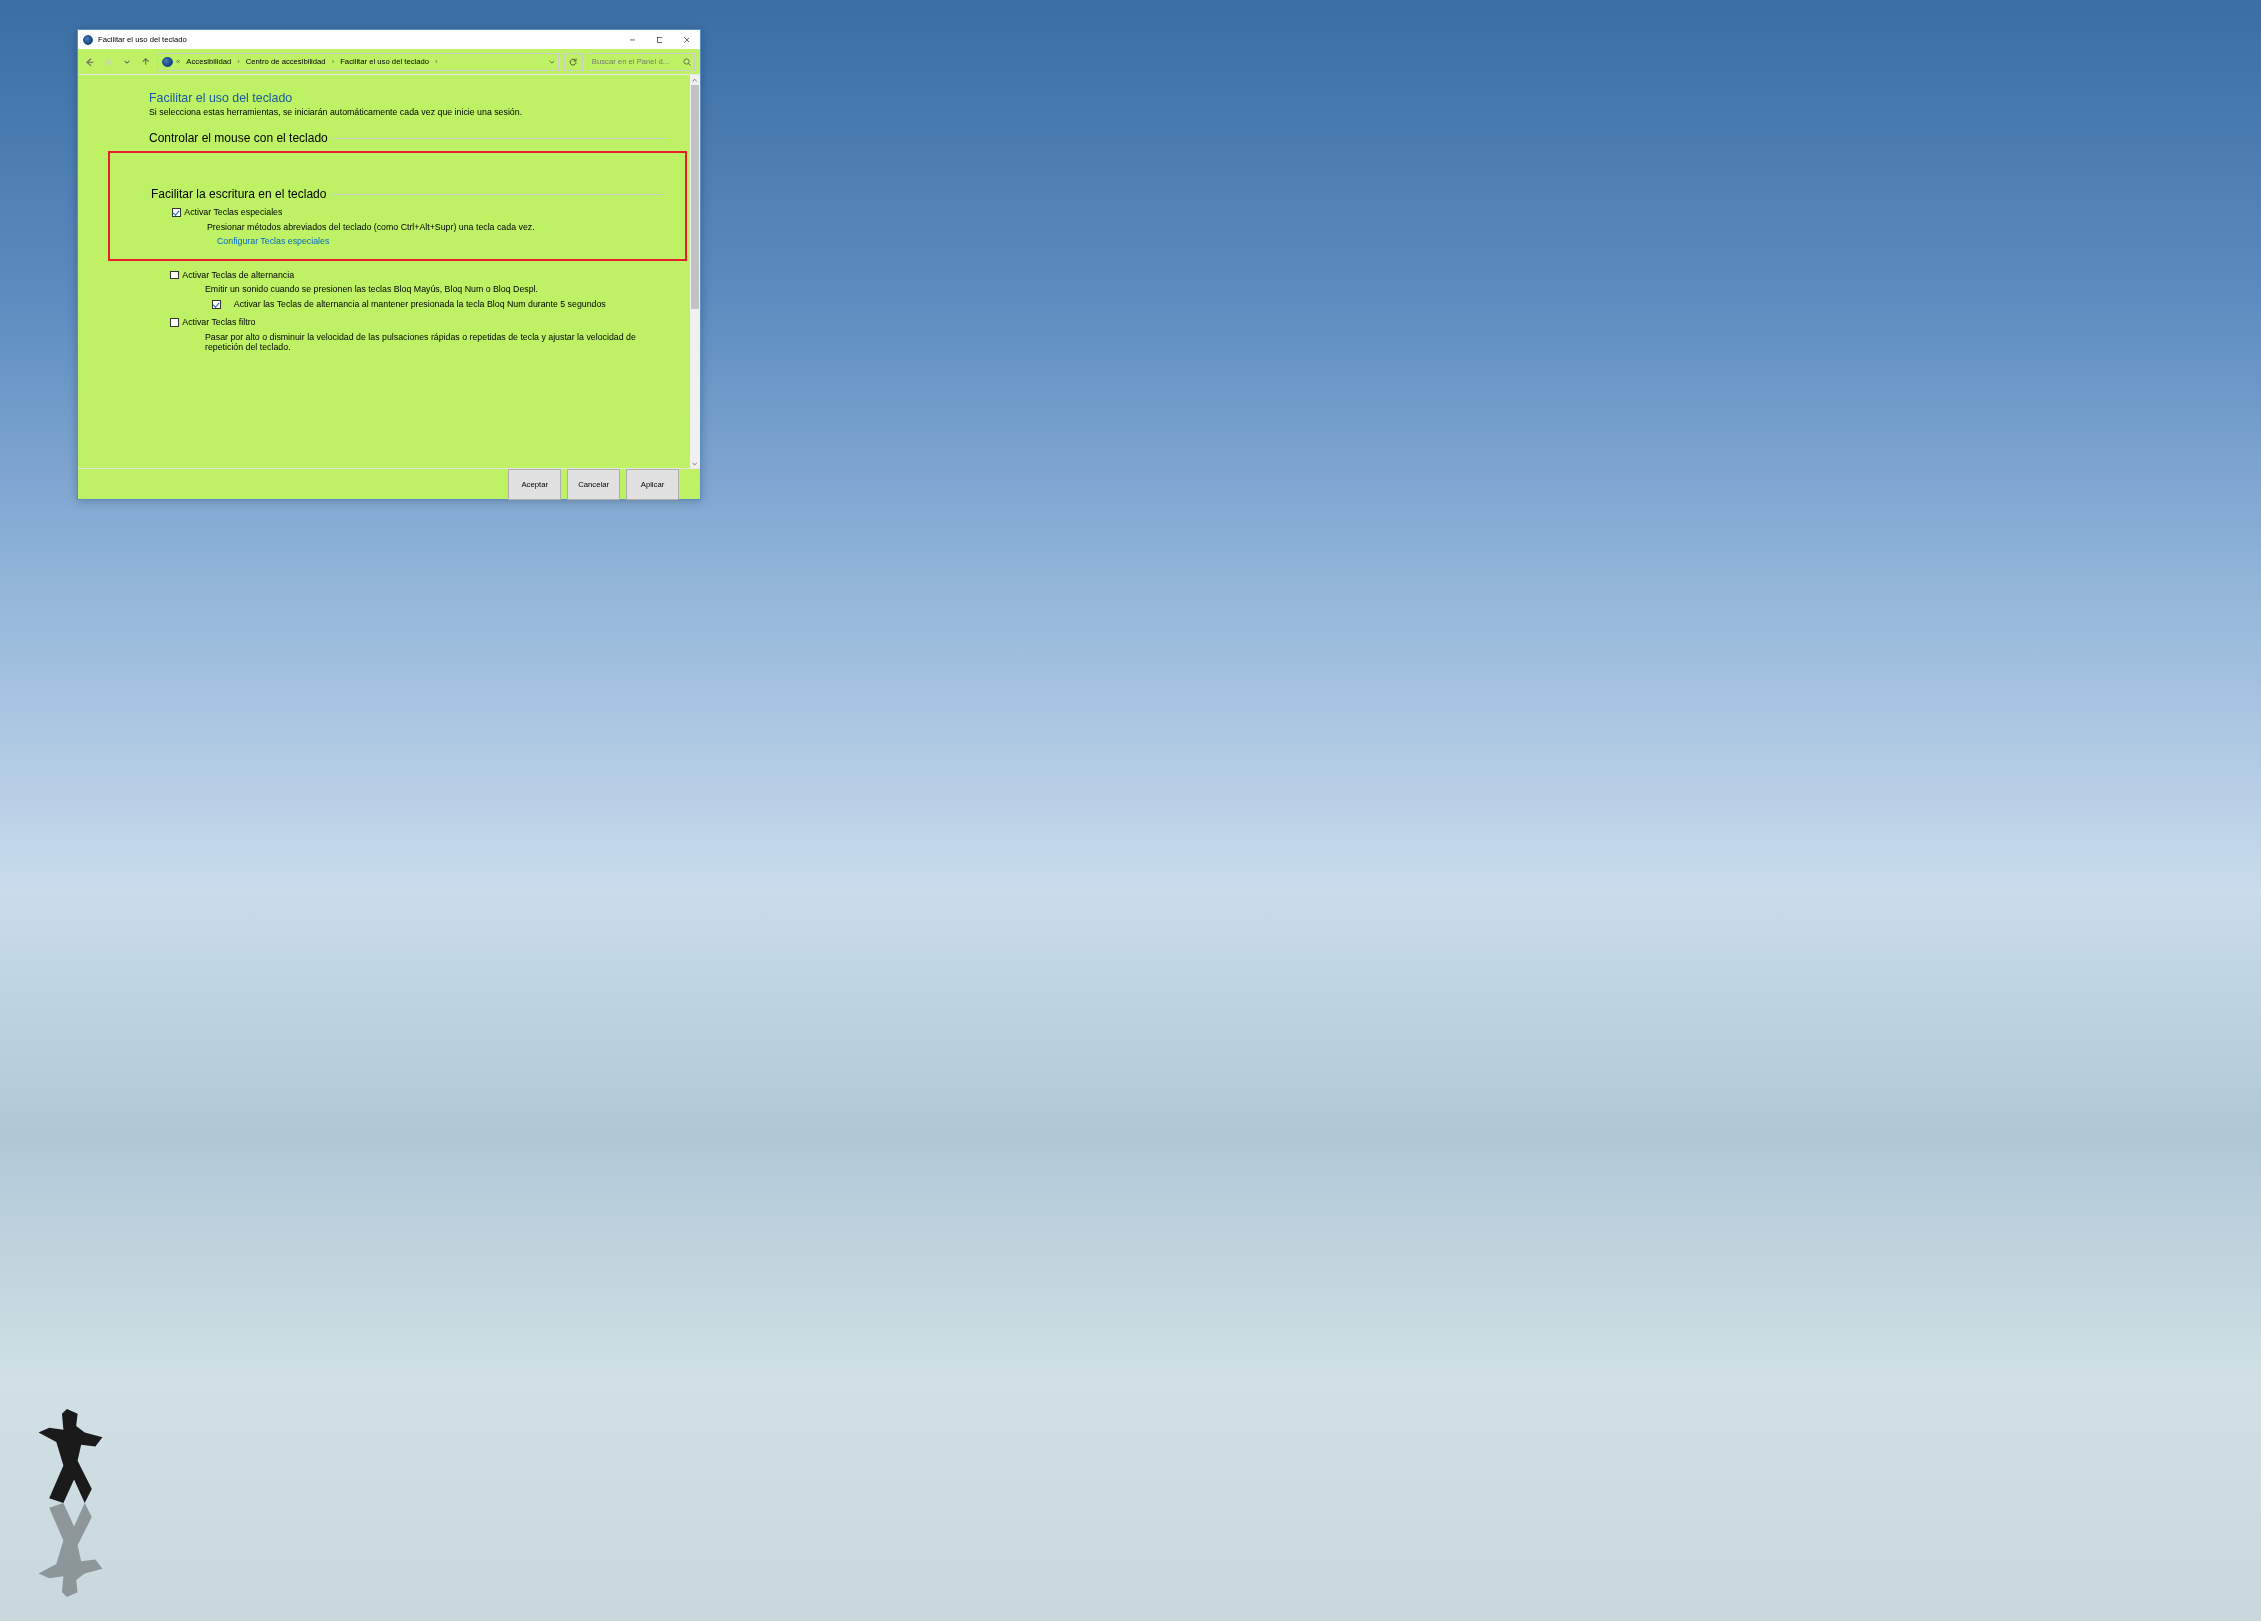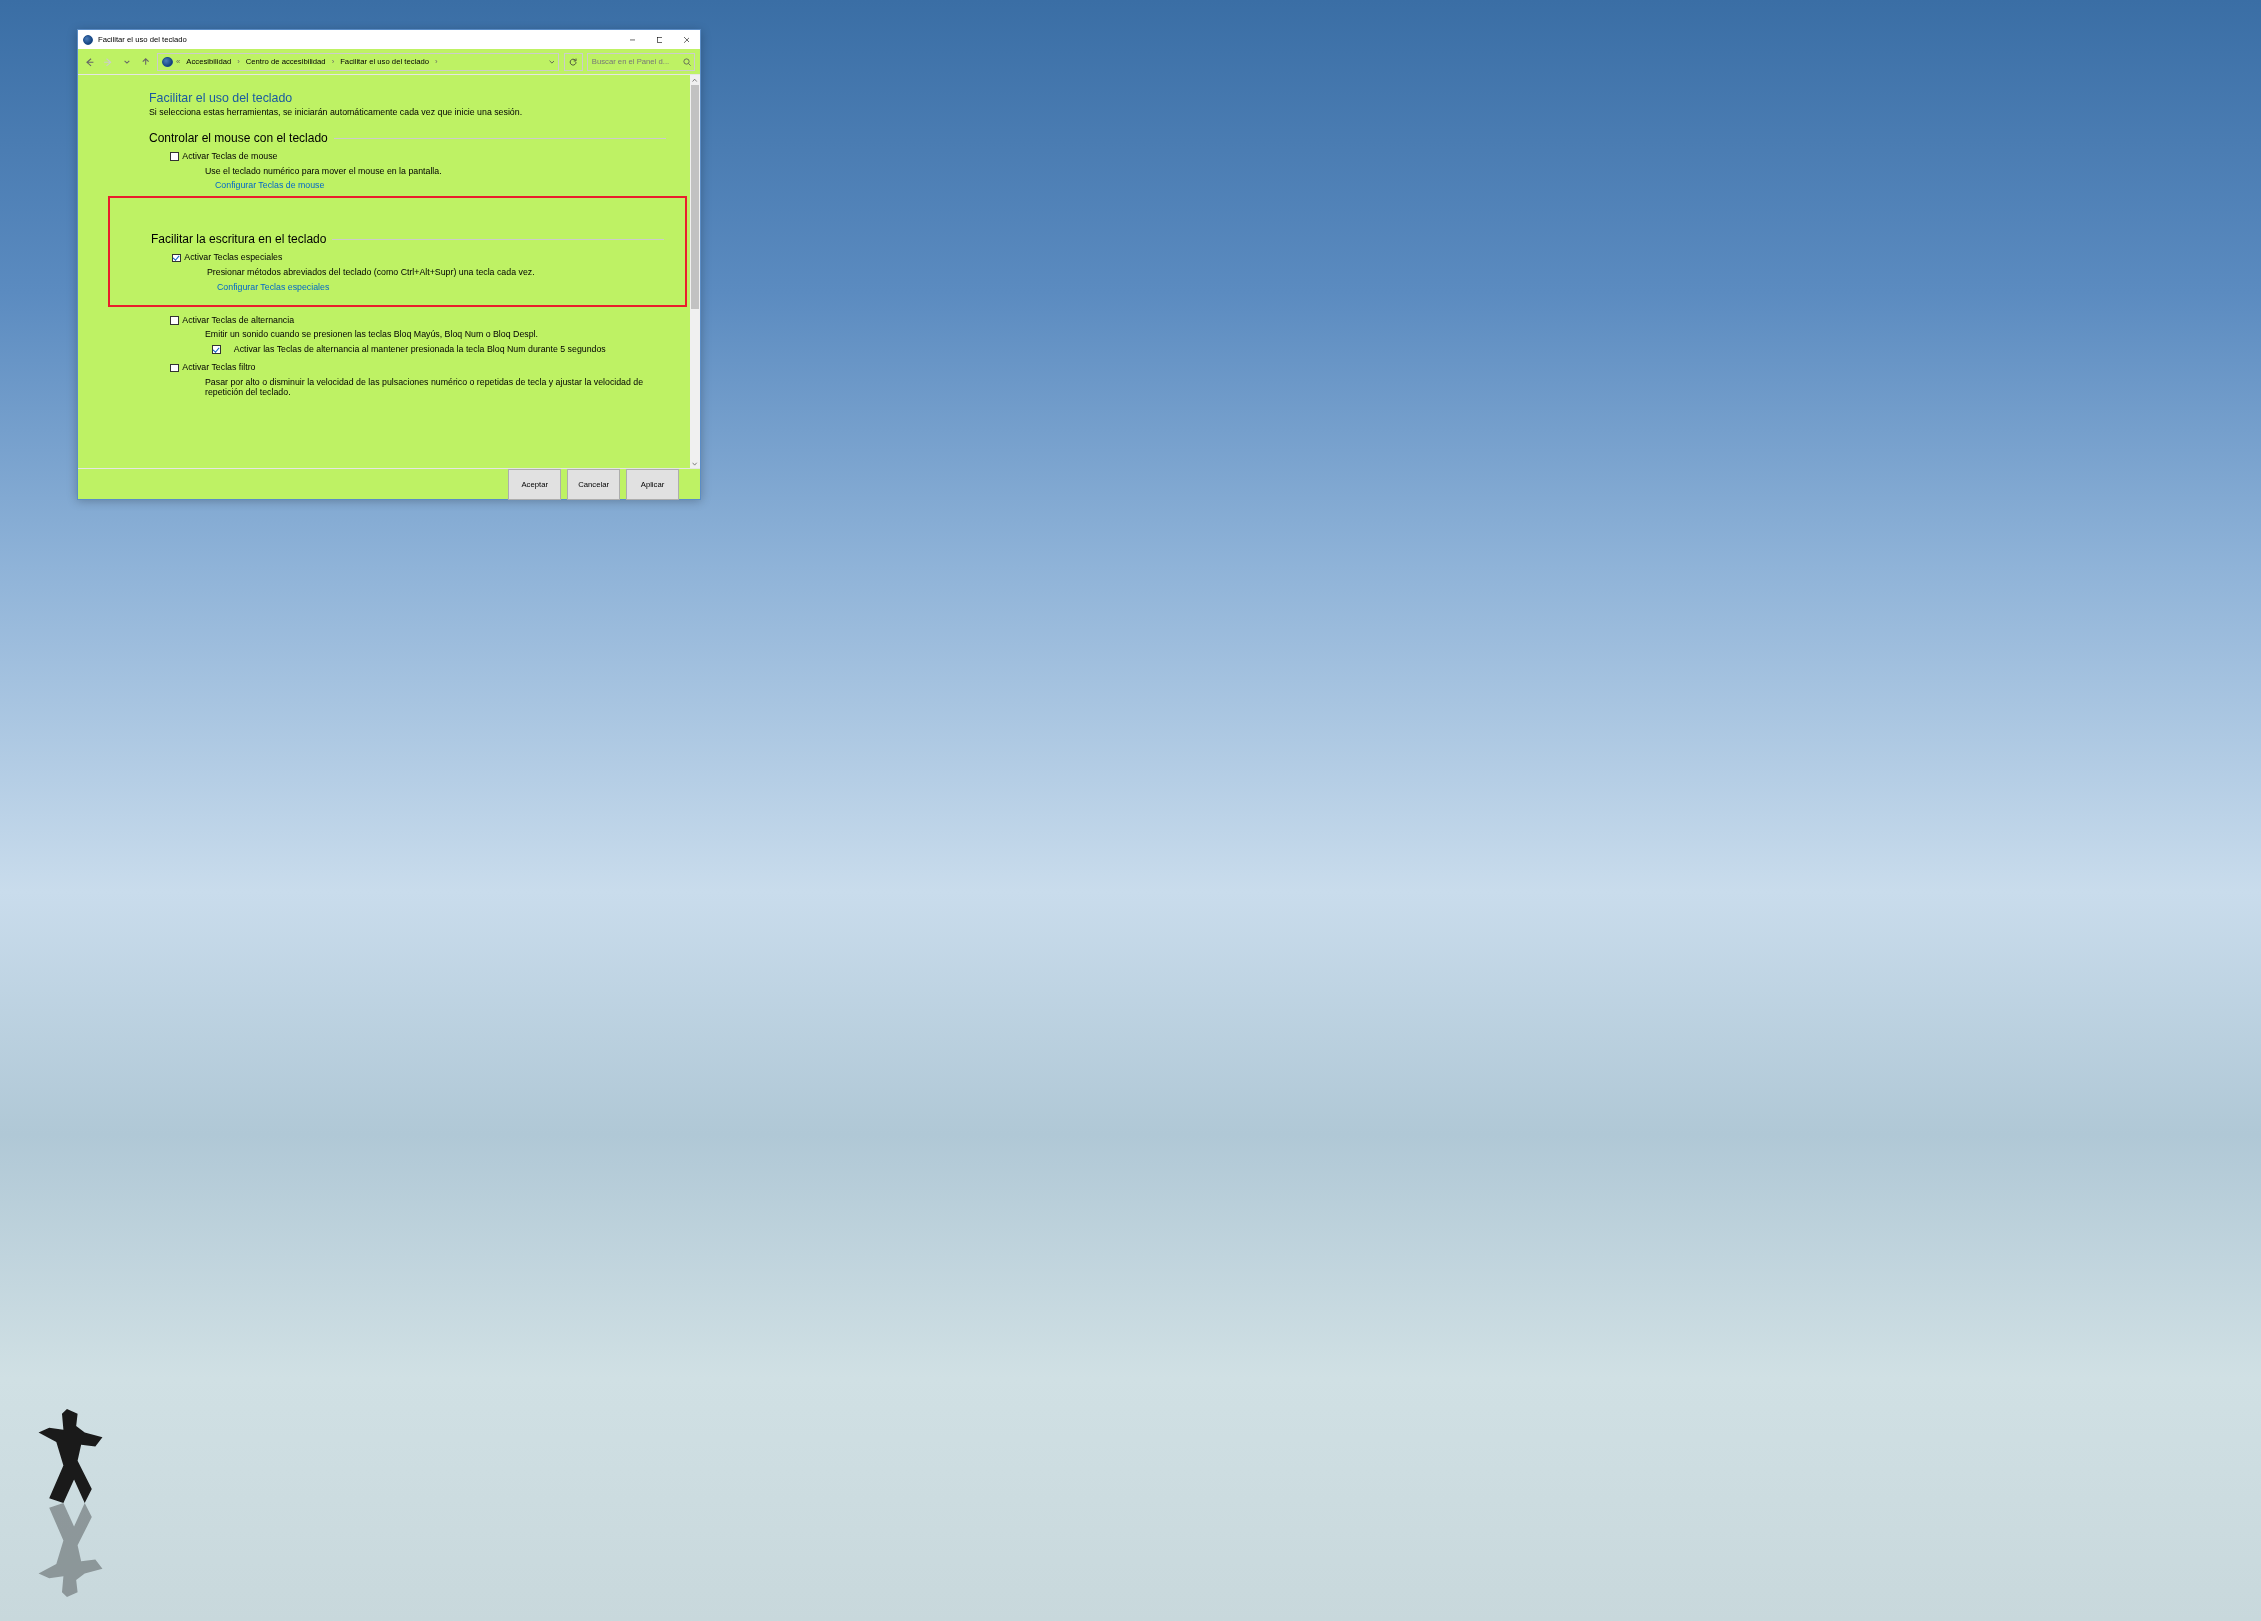--- a/index.html
+++ b/index.html
@@ -254,28 +254,20 @@
   <div class="contentwrap">
     <div class="content">
 
       <h1 class="page-title">Facilitar el uso del teclado</h1>
       <div class="subdesc">Si selecciona estas herramientas, se iniciarán automáticamente cada vez que inicie una sesión.</div>
 
       <div class="group-legend">
         <span>Controlar el mouse con el teclado</span>
           <span class="line"></span>
       </div>
-      <div class="option">
-        <label>
-          <span class="cb"></span>
-          <span>Activar Teclas de mouse</span>
-        </label>
-        <div class="desc">Use el teclado numérico para mover el mouse en la pantalla.</div>
-        <div class="link"><span>Configurar Teclas de mouse</span></div>
-      </div>
 
       <div class="highlight">
         <div class="group-legend">
           <span>Facilitar la escritura en el teclado</span>
             <span class="line"></span>
         </div>
         <div class="option">
           <label>
             <span class="cb checked"></span>
             <span>Activar Teclas especiales</span>
@@ -297,21 +289,21 @@
             <span>Activar las Teclas de alternancia al mantener presionada la tecla Bloq Num durante 5 segundos</span>
           </label>
         </div>
       </div>
 
       <div class="option" style="margin-top:8.2px;">
         <label>
           <span class="cb"></span>
           <span>Activar Teclas filtro</span>
         </label>
-        <div class="desc">Pasar por alto o disminuir la velocidad de las pulsaciones numérico o repetidas de tecla y ajustar la velocidad de repetición del teclado.</div>
+        <div class="desc">Pasar por alto o disminuir la velocidad de las pulsaciones rápidas o repetidas de tecla y ajustar la velocidad de repetición del teclado.</div>
       </div>
 
     </div>
 
     <div class="vscroll">
       <div class="arrow">
         <svg width="5.3" height="5.3" viewBox="0 0 9 9">
             <path d="M1 6 L4.5 2 L8 6" fill="none" stroke="#606060" stroke-width="1.3"></path>
           </svg>
       </div>

